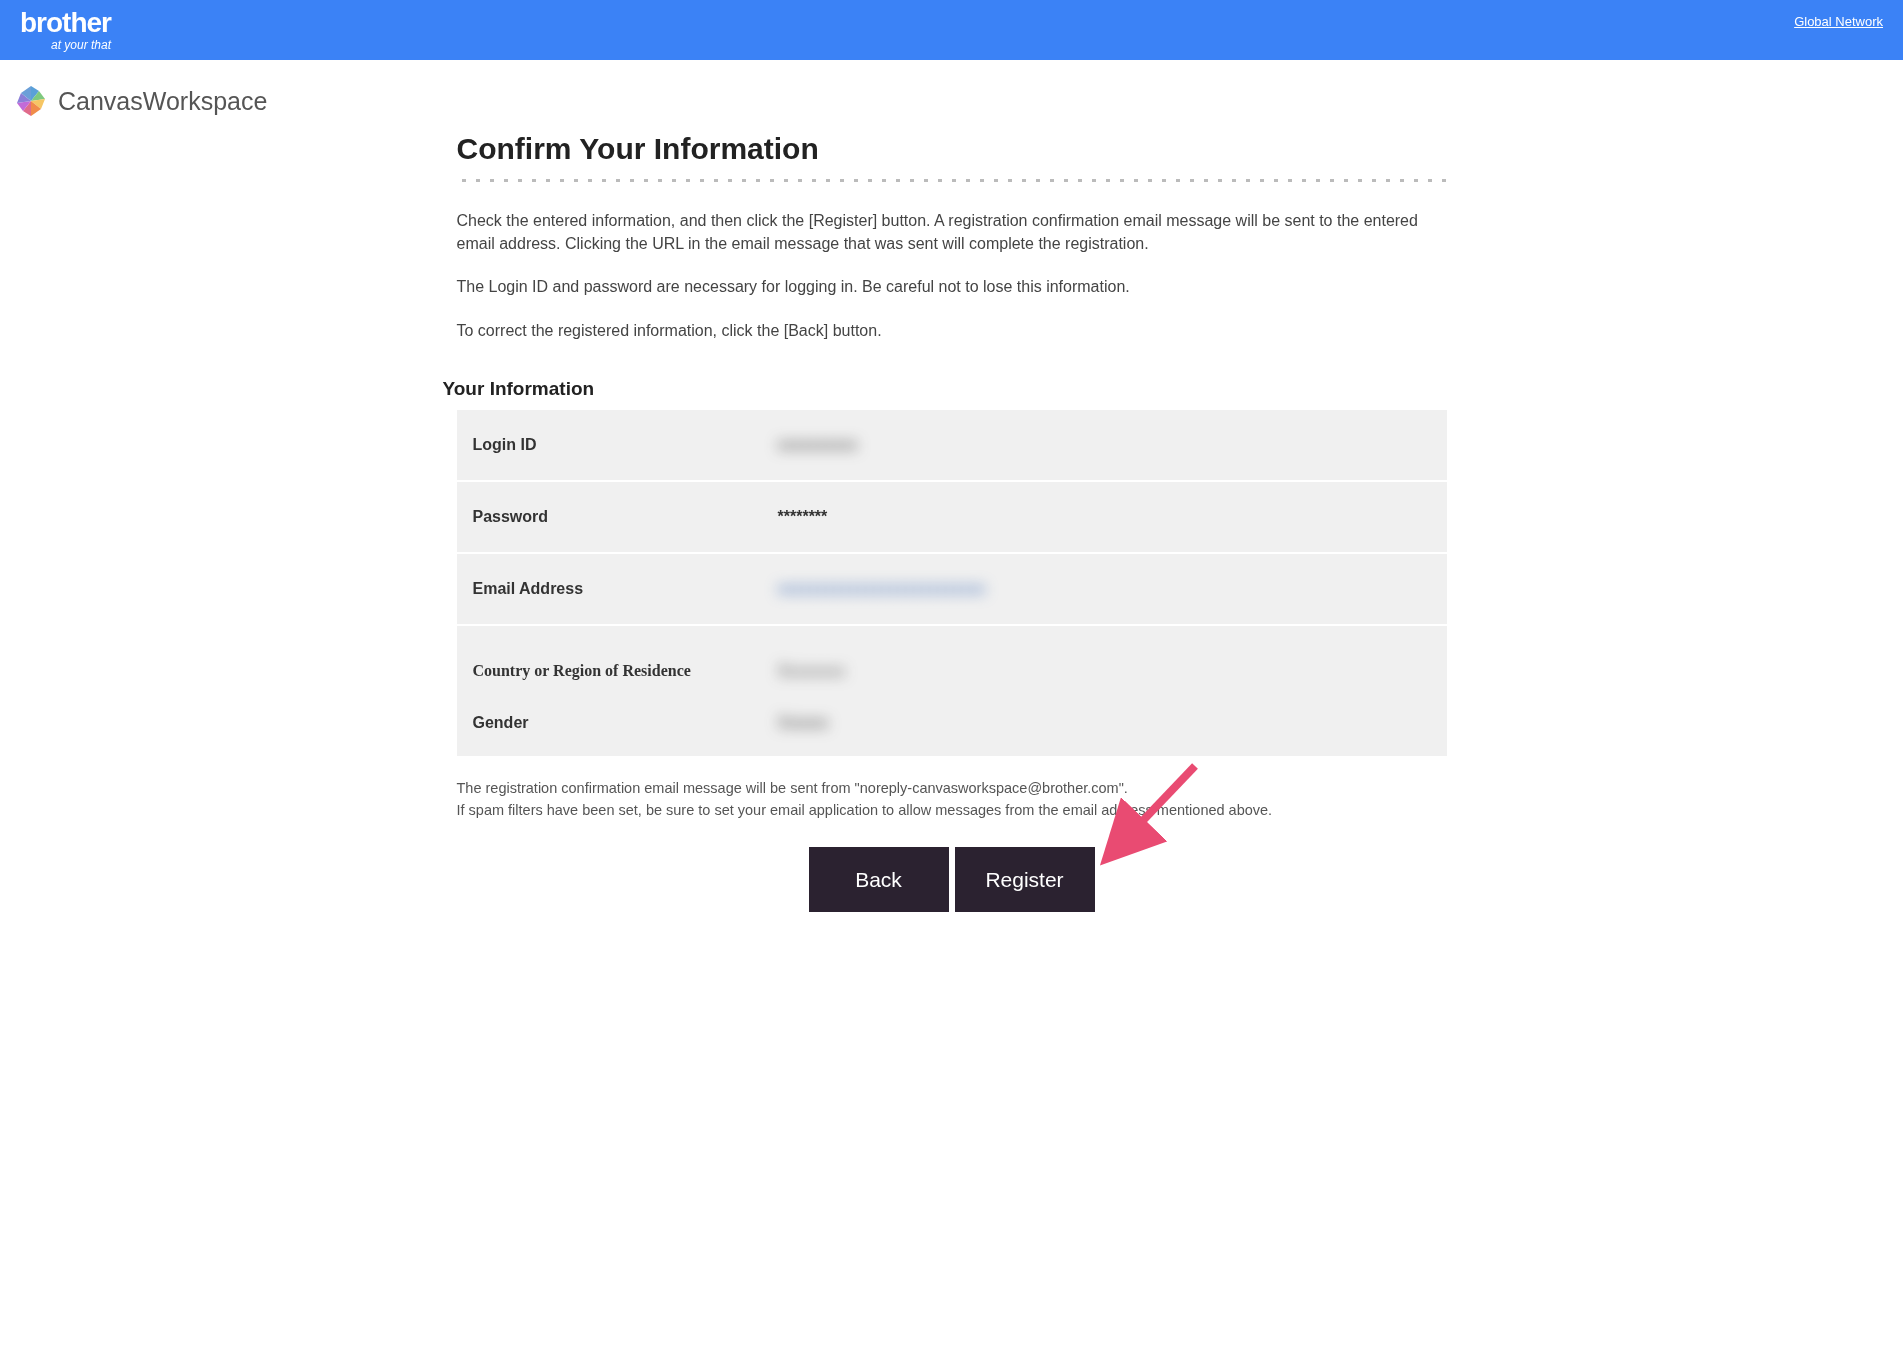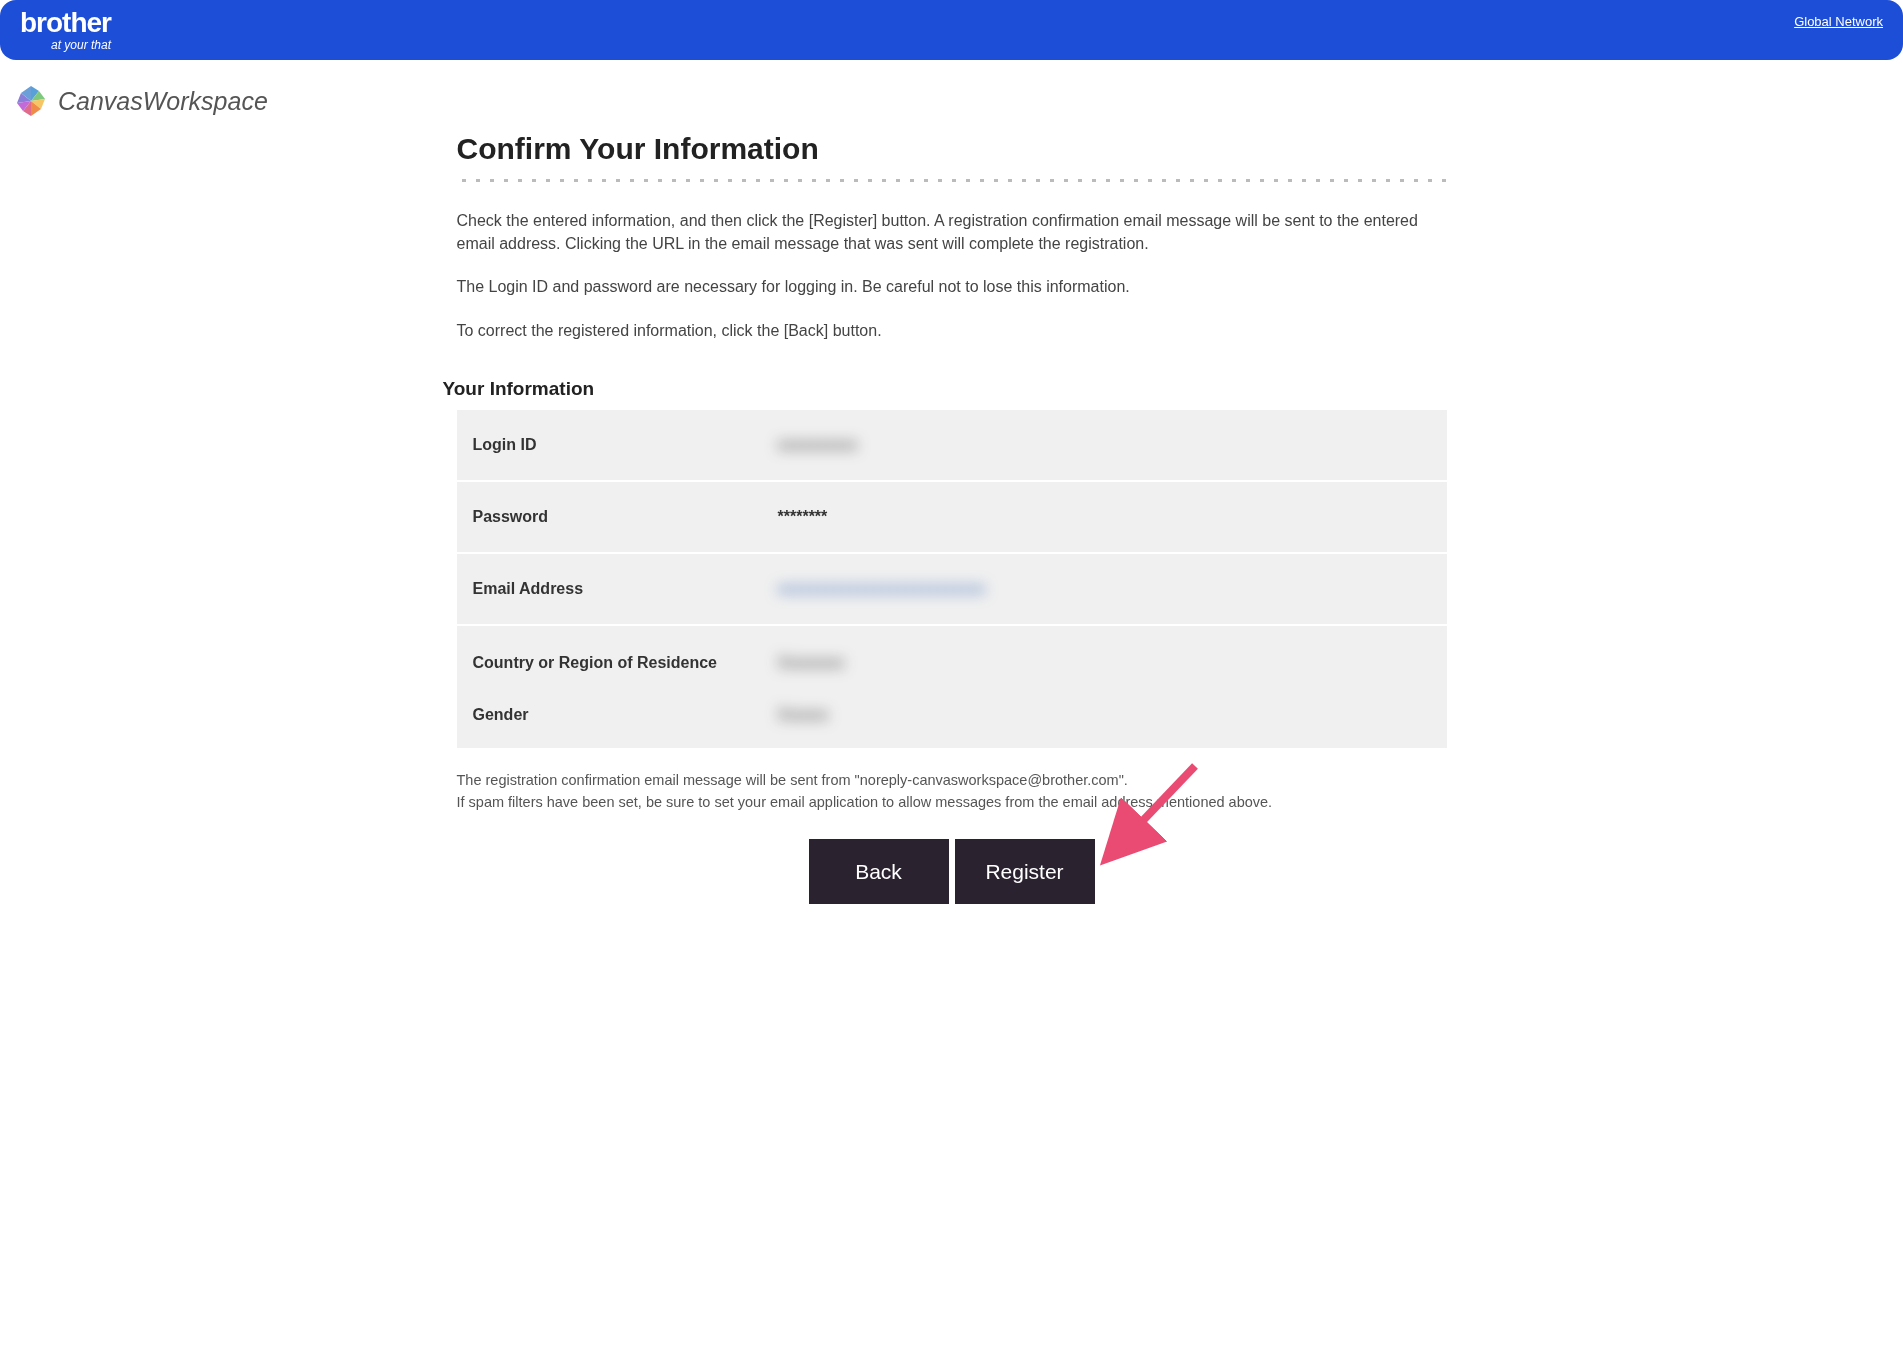--- a/index.html
+++ b/index.html
@@ -13,22 +13,21 @@
     background: #2e3192;
     background: #2a3ea1;
     background: #2c3d9e;
     height: 60px;
     display: flex;
     align-items: center;
     justify-content: space-between;
     padding: 0 20px;
   }
   .top-bar {
-    background: #1d4ed8;
-    border-radius: 16px;
+    background: #3b82f6;
   }
   .brother-logo {
     color: #fff;
     display: flex;
     flex-direction: column;
     align-items: flex-end;
     line-height: 1;
   }
   .brother-logo .brand {
     font-size: 28px;
@@ -45,21 +44,20 @@
     color: #fff;
     font-size: 13px;
     align-self: flex-start;
     margin-top: 14px;
   }
   .app-header {
     display: flex;
     align-items: center;
     gap: 10px;
     padding: 24px 14px 10px;
-    font-style: italic;
   }
   .app-title {
     font-size: 25px;
     color: #555;
     font-weight: 400;
   }
   .pinwheel-icon svg { display: block; }
   .content {
     width: 990px;
     margin: 0 auto;
@@ -199,21 +197,21 @@
   </div>
 
   <div class="info-block">
     <div class="info-row">
       <div class="info-label">Email Address</div>
       <div class="info-value link">xxxxxxxxxxxxxxxxxxxxxxxxxx</div>
     </div>
   </div>
 
   <div class="info-block">
-    <div class="info-row short" style="padding-top:28px;">
+    <div class="info-row short" style="padding-top:36px;font-family:Liberation Serif, serif;">
       <div class="info-label">Country or Region of Residence</div>
       <div class="info-value">Xxxxxxxx</div>
     </div>
     <div class="info-row short" style="padding-bottom:24px;">
       <div class="info-label">Gender</div>
       <div class="info-value">Xxxxxx</div>
     </div>
   </div>
 
   <div class="footnote">

